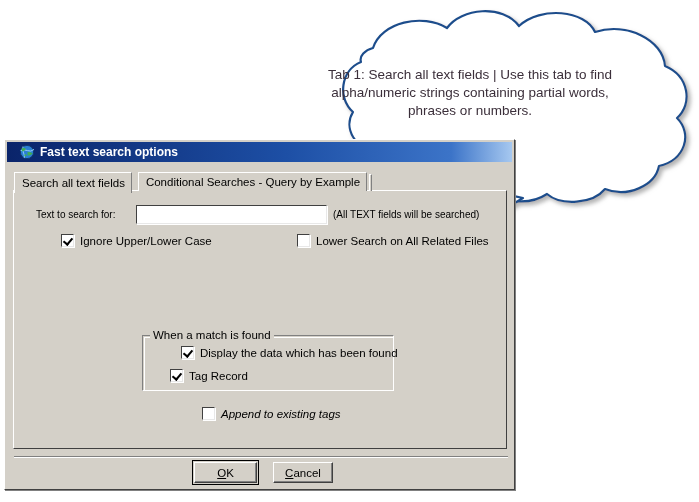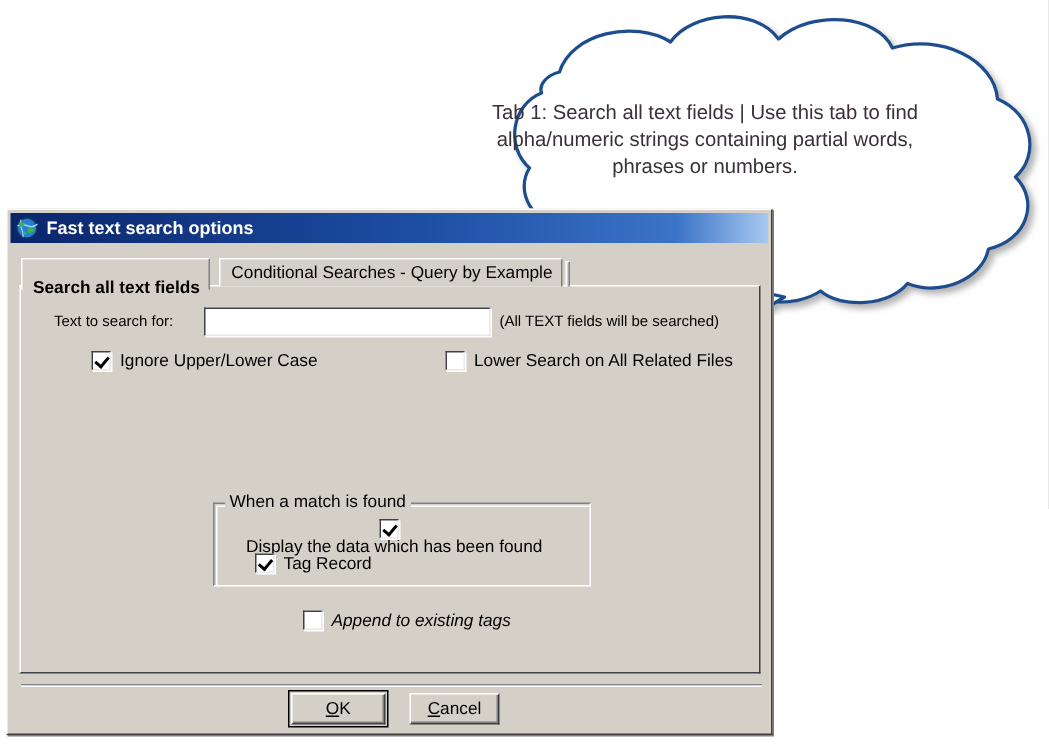--- a/index.html
+++ b/index.html
@@ -56,21 +56,21 @@
   }
   #titlebar {
     position: absolute;
     left: 2px;
     top: 2px;
     right: 2px;
     height: 20px;
     background: linear-gradient(to right, #0a246a 0%, #1d4fa5 55%, #3c74c8 88%, #a6c8f0 100%);
     display: flex;
     align-items: center;
-    padding-left: 3px;
+    padding-left: 12px;
     box-sizing: border-box;
   }
   #title-icon {
     width: 16px;
     height: 16px;
     flex: 0 0 16px;
     margin-right: 5px;
     position: relative;
   }
   #title-text {
@@ -103,23 +103,22 @@
     white-space: nowrap;
     border-top: 1px solid #ffffff;
     border-left: 1px solid #ffffff;
     border-right: 1px solid #808080;
     position: relative;
   }
   .tab.active {
     height: 21px;
     line-height: 16px;
     margin-bottom: -2px;
-    padding-top: 11px;
+    padding-top: 2px;
     z-index: 4;
-    font-weight: bold;
   }
   .tab.inactive {
     margin-left: 6px;
     margin-bottom: 0px;
   }
   #tab-endcap {
     width: 3px;
     height: 17px;
     border-left: 1px solid #ffffff;
     border-right: 1px solid #808080;
@@ -377,21 +376,21 @@
     </div>
     <div class="chkrow" style="left:283px; top:43px;">
       <span class="box"></span>
       <span class="chklabel">Lower Search on All Related Files</span>
     </div>
 
 
     <div class="group" style="left:128px; top:138px; width:252px; height:62px;">
       <div class="frame"></div>
       <div class="glabel">When a match is found</div>
-      <div class="chkrow" style="left:22px; top:17px;flex-direction:column;">
+      <div class="chkrow" style="left:39px; top:17px;">
         <span class="box checked"></span>
         <span class="chklabel">Display the data which has been found</span>
       </div>
       <div class="chkrow" style="left:28px; top:40px;">
         <span class="box checked"></span>
         <span class="chklabel">Tag Record</span>
       </div>
     </div>
 
     <div class="chkrow" style="left:188px; top:216px;font-style:italic;">

